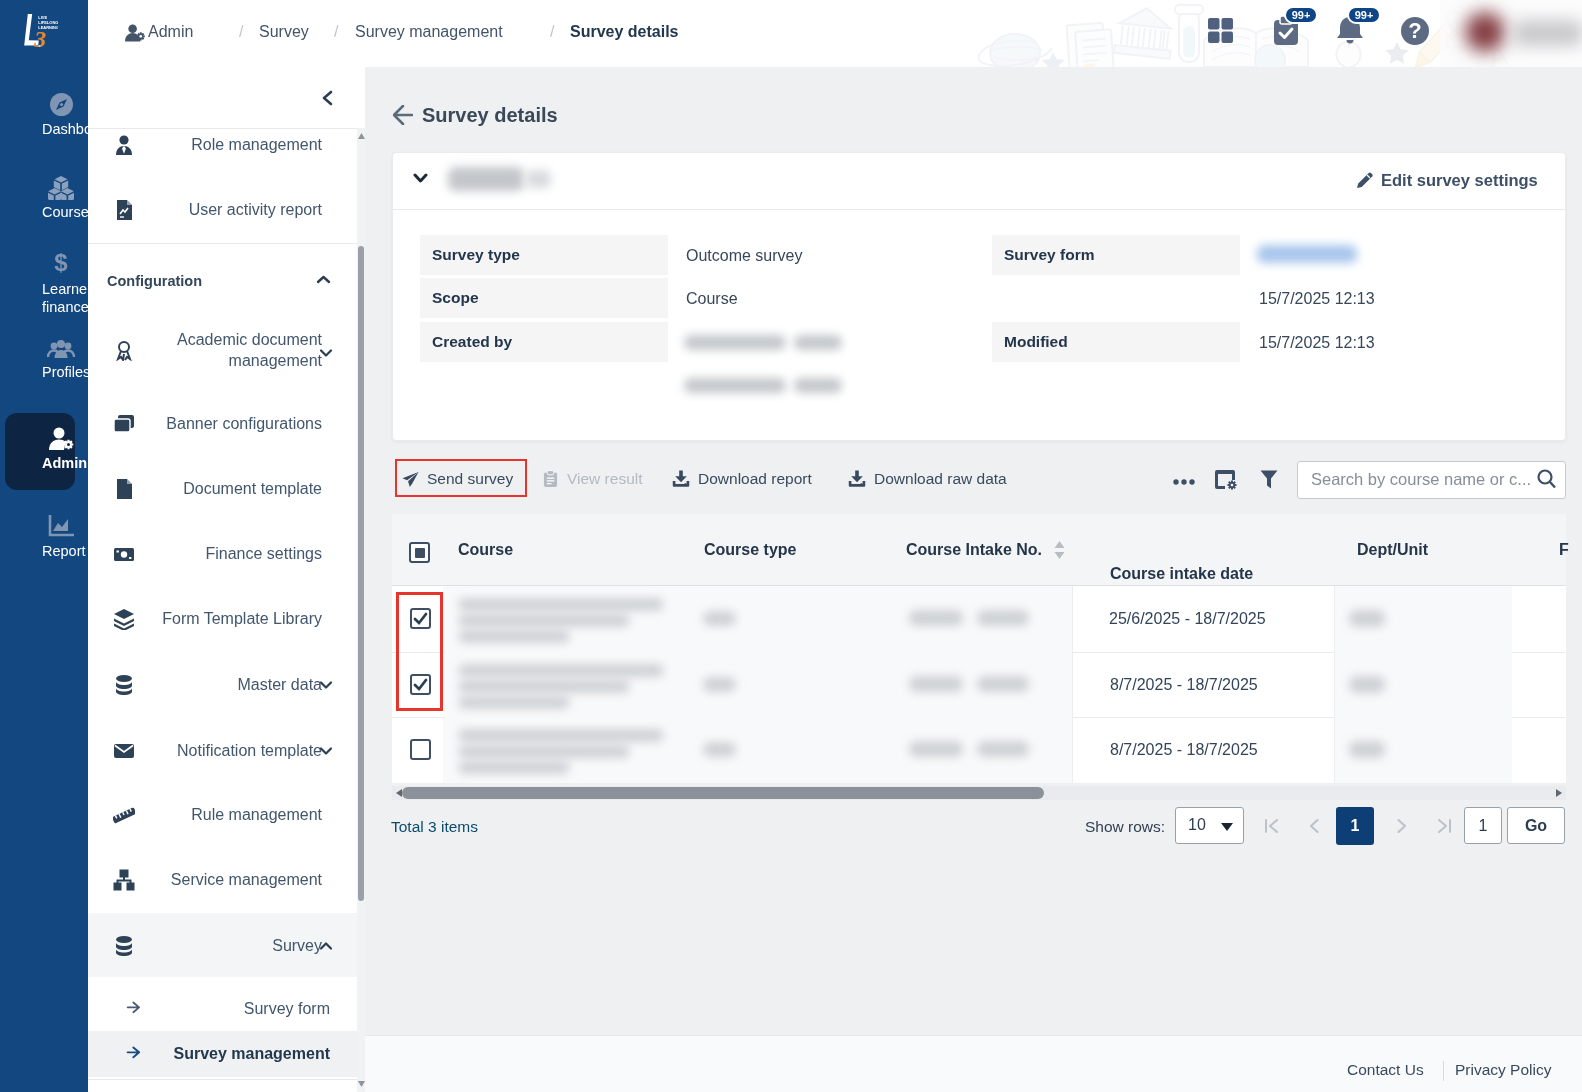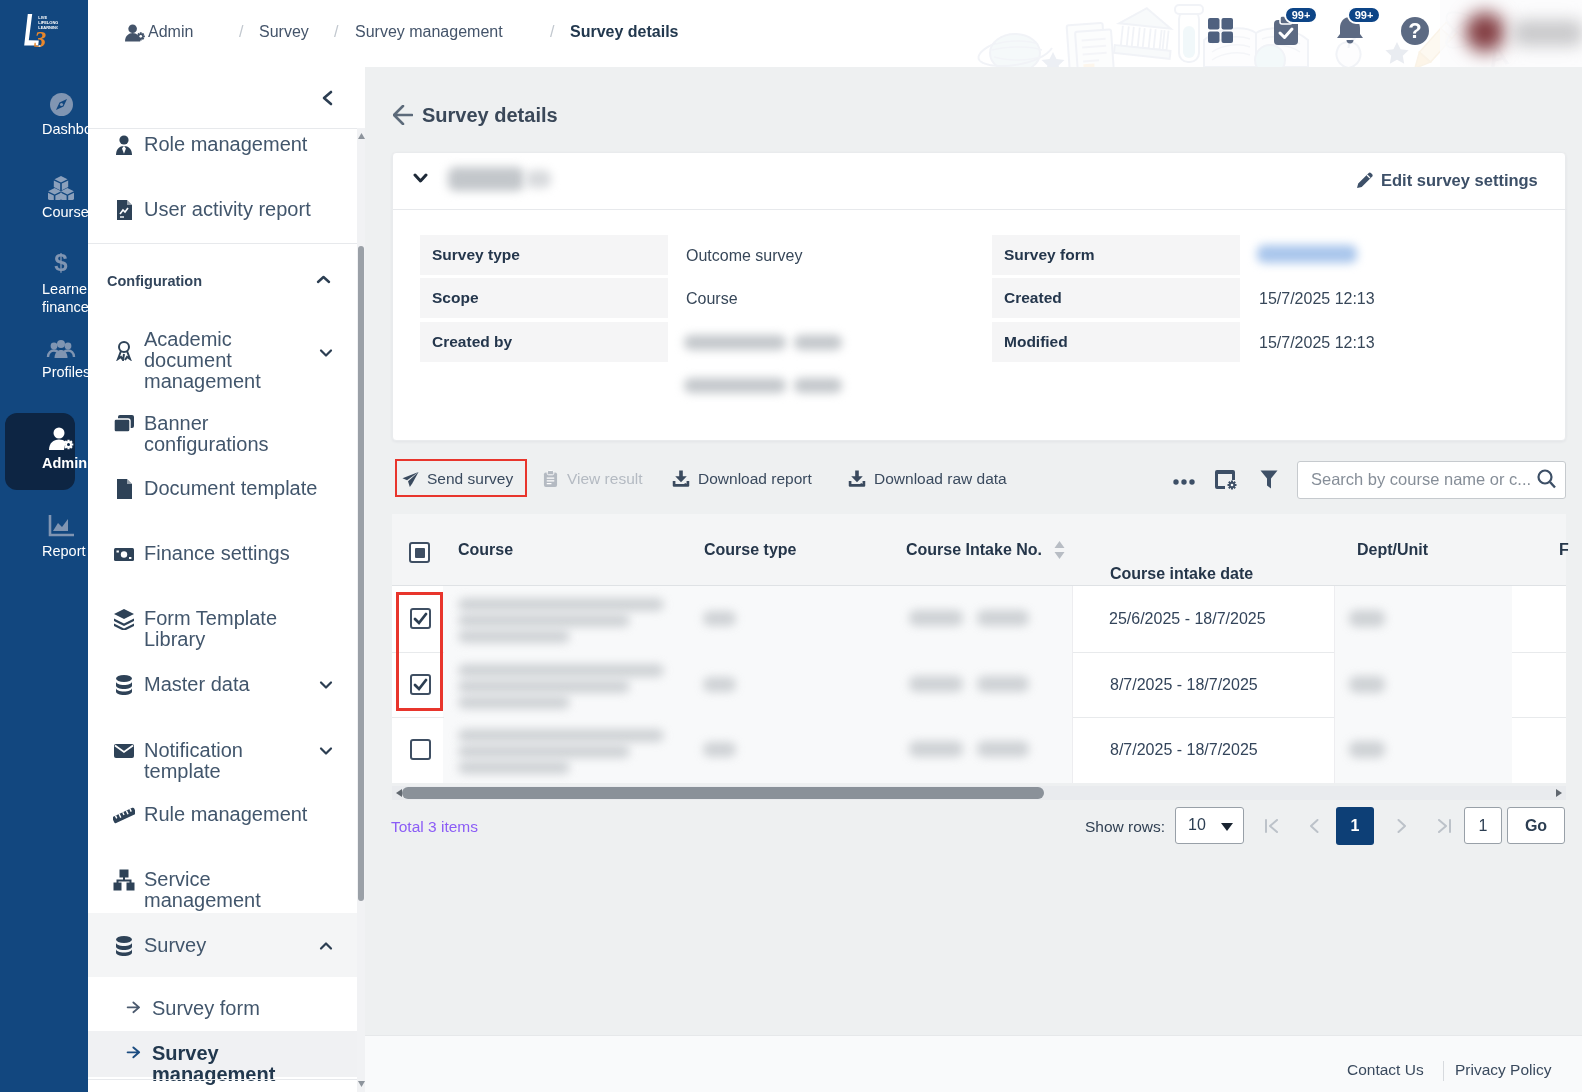--- a/index.html
+++ b/index.html
@@ -13,21 +13,21 @@
 #crumb .cur { font-weight:bold; color:#22384e; }
 
 #rail { position:absolute; left:0; top:0; width:88px; height:1092px; background:#12477f; }
 .railitem { position:absolute; left:0; width:80px; text-align:center; color:#fff; font-size:14.5px;padding-left:42px; }
 .railitem svg { display:block; margin:0 auto 4px; }
 #railactive { position:absolute; left:5px; top:413px; width:70px; height:77px; background:#0d2543; border-radius:12px; }
 
 #sidebar { position:absolute; left:88px; top:67px; width:277px; height:1025px; background:#fff; }
 .sitem { position:absolute; left:0; width:269px; height:0; }
 .sitem .ic { position:absolute; left:25px; top:-11px; width:22px; height:22px; }
-.sitem .tx { position:absolute; left:56px; top:-11px; width:178px; font-size:20px; color:#42566c; line-height:21px; }
+.sitem .tx { position:absolute; left:56px; top:-11px; width:178px; font-size:16px; color:#42566c; line-height:21px;text-align:right; }
 .sitem .ch { position:absolute; left:230px; top:-8px; width:16px; height:16px; }
 .sdiv { position:absolute; left:0; width:269px; height:1px; background:#e7e9ec; }
 
 #main { position:absolute; left:365px; top:67px; width:1217px; height:968px; background:#eef0f1; }
 #footer { position:absolute; left:365px; top:1035px; width:1217px; height:57px; background:#f9fafb; border-top:1px solid #e6e8ea; font-size:15.5px; color:#3a4a5e; }
 .card { position:absolute; background:#fff; border:1px solid #e9ebed; border-radius:4px; box-shadow:0 1px 3px rgba(30,40,60,0.06); }
 .lblbox { position:absolute; background:#f5f5f6; height:40px; width:248px; display:flex; align-items:center; padding-left:12px; font-weight:bold; font-size:15.5px; color:#24364c; }
 .val { position:absolute; font-size:16px; color:#374759; }
 .blob { position:absolute; background:#c3c7cb; border-radius:7px; filter:blur(5px); }
 #tblwrap .blob { opacity:0.78; }
@@ -425,21 +425,20 @@
     <div class="lblbox" style="left:27px;top:125px;">Scope</div>
     <div class="lblbox" style="left:27px;top:169px;">Created by</div>
     <div class="val" style="left:293px;top:94px;">Outcome survey</div>
     <div class="val" style="left:293px;top:137px;">Course</div>
     <div class="blob" style="left:291px;top:182px;width:102px;height:15px;"></div>
     <div class="blob" style="left:401px;top:182px;width:48px;height:15px;"></div>
     <div class="blob" style="left:291px;top:225px;width:102px;height:15px;"></div>
     <div class="blob" style="left:401px;top:225px;width:48px;height:15px;"></div>
 
     <div class="lblbox" style="left:599px;top:82px;">Survey form</div>
-    <div class="lblbox" style="left:599px;top:125px;">Created</div>
     <div class="lblbox" style="left:599px;top:169px;">Modified</div>
     <div class="blobblue" style="left:864px;top:92px;width:100px;height:18px;"></div>
     <div class="val" style="left:866px;top:137px;">15/7/2025 12:13</div>
     <div class="val" style="left:866px;top:181px;">15/7/2025 12:13</div>
   </div>
 
   <div class="abs" style="left:30px;top:392px;width:132px;height:38px;border:2.5px solid #e8352c;"></div>
   <div class="tbtn" style="left:37px;top:403px;">
     <svg width="17" height="17" viewBox="0 0 18 17" style="margin-right:8px;">
         <path d="M17.5 0.5 L0.5 7.2 l4.9 2.2 Z" fill="#3a4a5e"></path>
@@ -567,21 +566,21 @@
 
   <div class="abs" style="left:27px;top:719px;width:1174px;height:14px;background:#e9ebee;"></div>
   <svg class="abs" style="left:31px;top:722px;" width="6" height="8" viewBox="0 0 6 8">
       <path d="M6 0 L0 4 L6 8 Z" fill="#60676f"></path>
     </svg>
   <svg class="abs" style="left:1191px;top:722px;" width="6" height="8" viewBox="0 0 6 8">
       <path d="M0 0 L6 4 L0 8 Z" fill="#60676f"></path>
     </svg>
   <div class="abs" style="left:37px;top:720px;width:642px;height:12px;background:#8a9199;border-radius:6px;"></div>
 
-  <div class="abs" style="left:26px;top:751px;font-size:15.5px;color:#8b5cf6;">Total 3 items</div>
+  <div class="abs" style="left:26px;top:751px;font-size:15.5px;color:#0c4a6e;">Total 3 items</div>
   <div class="abs" style="left:720px;top:751px;font-size:15.5px;color:#2f3f52;">Show rows:</div>
   <div class="pgbox" style="left:810px;top:740px;width:69px;height:37px;">
     <span style="position:absolute;left:12px;top:8px;">10</span>
     <svg style="position:absolute;right:10px;top:15px;" width="12" height="8" viewBox="0 0 12 8">
         <path d="M0 0 h12 L6 8 Z" fill="#1a2431"></path>
       </svg>
   </div>
   <svg class="abs" style="left:899px;top:752px;" width="15" height="14" viewBox="0 0 15 14">
       <path d="M2 1 v12 M13 1 L6 7 l7 6" stroke="#bcc2c9" stroke-width="2" fill="none" stroke-linecap="round" stroke-linejoin="round"></path>
     </svg>

